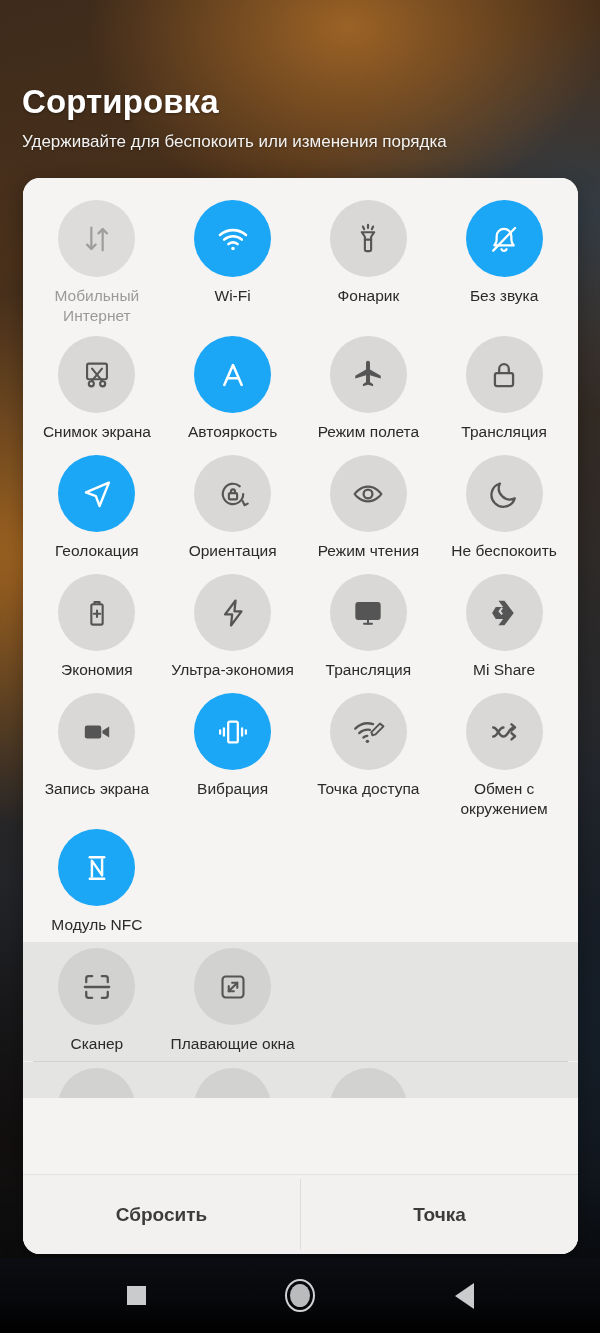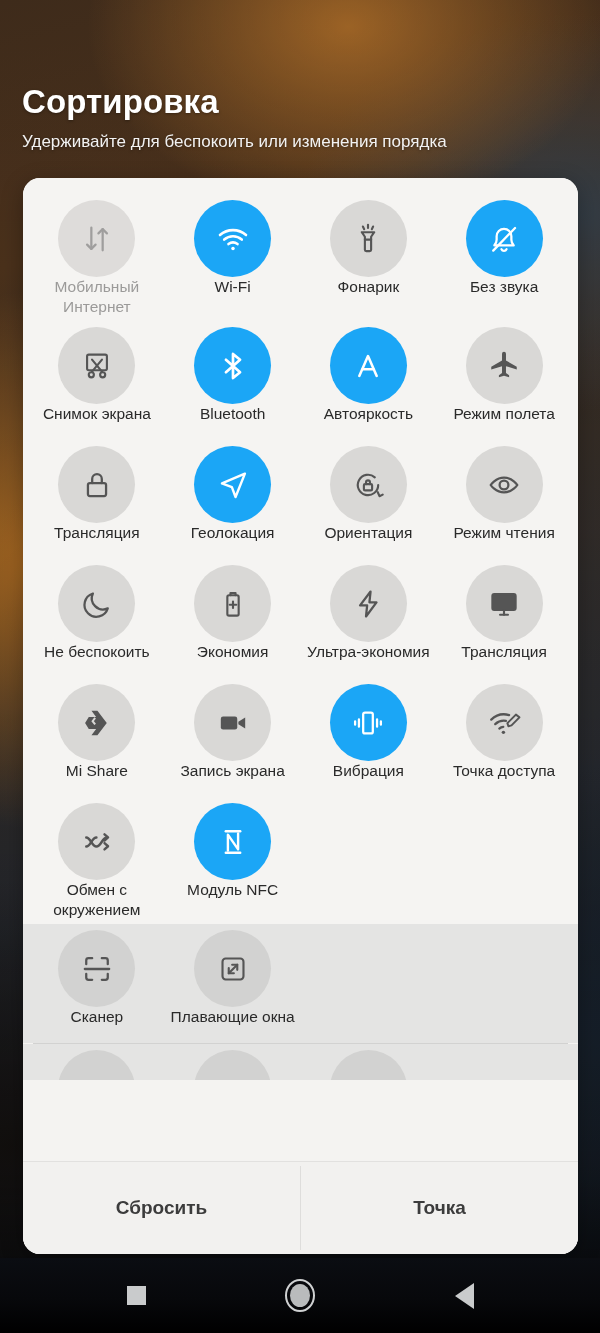--- a/index.html
+++ b/index.html
@@ -109,20 +109,21 @@
     align-items: center;
     justify-content: center;
     flex: 0 0 auto;
   }
   .section.secondary .tile .bubble,
   .section.tertiary  .tile .bubble { background: #d2d2d1; }
 
   .tile.on .bubble { background: #1ba6f6; }
   .tile .bubble svg { display: block; }
   .tile .label {
+    margin-top: 9px;
     font-size: 15.5px;
     line-height: 20px;
     color: #2a2a2a;
     text-align: center;
     max-width: 128px;
     word-wrap: break-word;
   }
   .tile.dim .bubble { background: #dedcda; }
   .tile.dim .bubble svg { opacity: 0.45; }
   .tile.dim .label { color: #9b9a99; }
@@ -150,21 +151,21 @@
     background: #d2d2d1;
   }
   .peek-row .peek-cell.empty { visibility: hidden; }
 
   
   #footer {
     position: absolute;
     left: 0;
     right: 0;
     bottom: 0;
-    height: 93px;
+    height: 80px;
     display: flex;
     background: #f2f1ef;
     border-top: 1px solid #e2e1df;
   }
   #footer .fbtn {
     flex: 1;
     display: flex;
     align-items: center;
     justify-content: center;
     font-size: 19px;
@@ -298,30 +299,20 @@
               <g stroke="#555555" stroke-width="1.5" stroke-linecap="round" stroke-linejoin="round" fill="none">
                 <rect x="5" y="4" width="14" height="11" rx="1.2"></rect>
                 <path d="M8.5 7.5l7 8.5"></path>
                 <path d="M15.5 7.5l-7 8.5"></path>
                 <circle cx="8" cy="18.2" r="1.8"></circle>
                 <circle cx="16" cy="18.2" r="1.8"></circle>
               </g>
             </svg>
           </div>
           <div class="label">Снимок экрана</div>
-        </div>
-        <div class="tile on">
-          <div class="bubble">
-            <svg width="34" height="34" viewBox="0 0 24 24">
-              <g stroke="#ffffff" stroke-width="1.9" stroke-linecap="round" stroke-linejoin="round" fill="none">
-                <path d="M7 7.6l10 8.8L12 20.5V3.5l5 4.1-10 8.8"></path>
-              </g>
-            </svg>
-          </div>
-          <div class="label">Bluetooth</div>
         </div>
         <div class="tile on">
           <div class="bubble">
             <svg width="36" height="36" viewBox="0 0 24 24">
               <g stroke="#ffffff" stroke-width="1.7" stroke-linecap="round" stroke-linejoin="round" fill="none">
                 <path d="M6.2 18.6L12 5.4l5.8 13.2"></path>
                 <path d="M8.4 14.2h7.2"></path>
               </g>
             </svg>
           </div>

